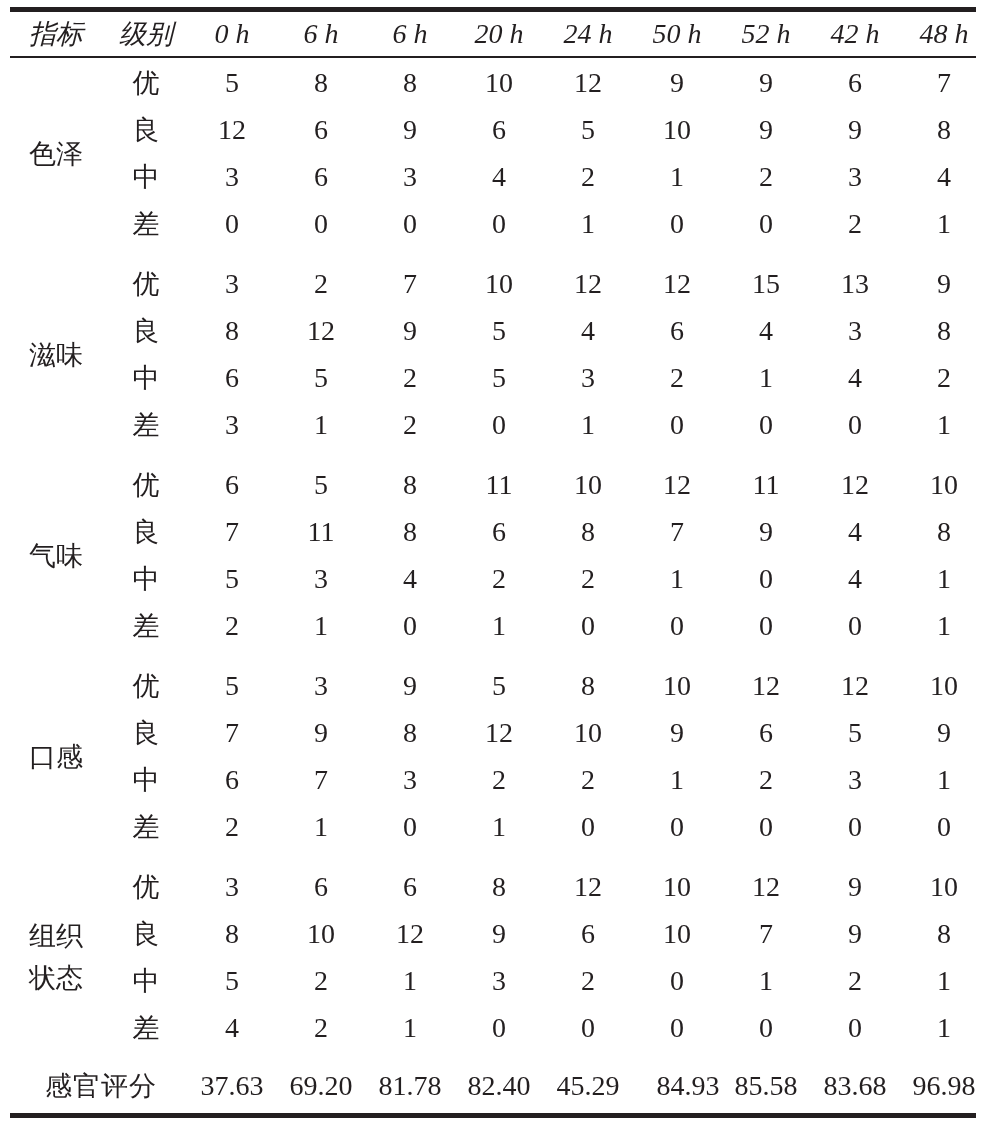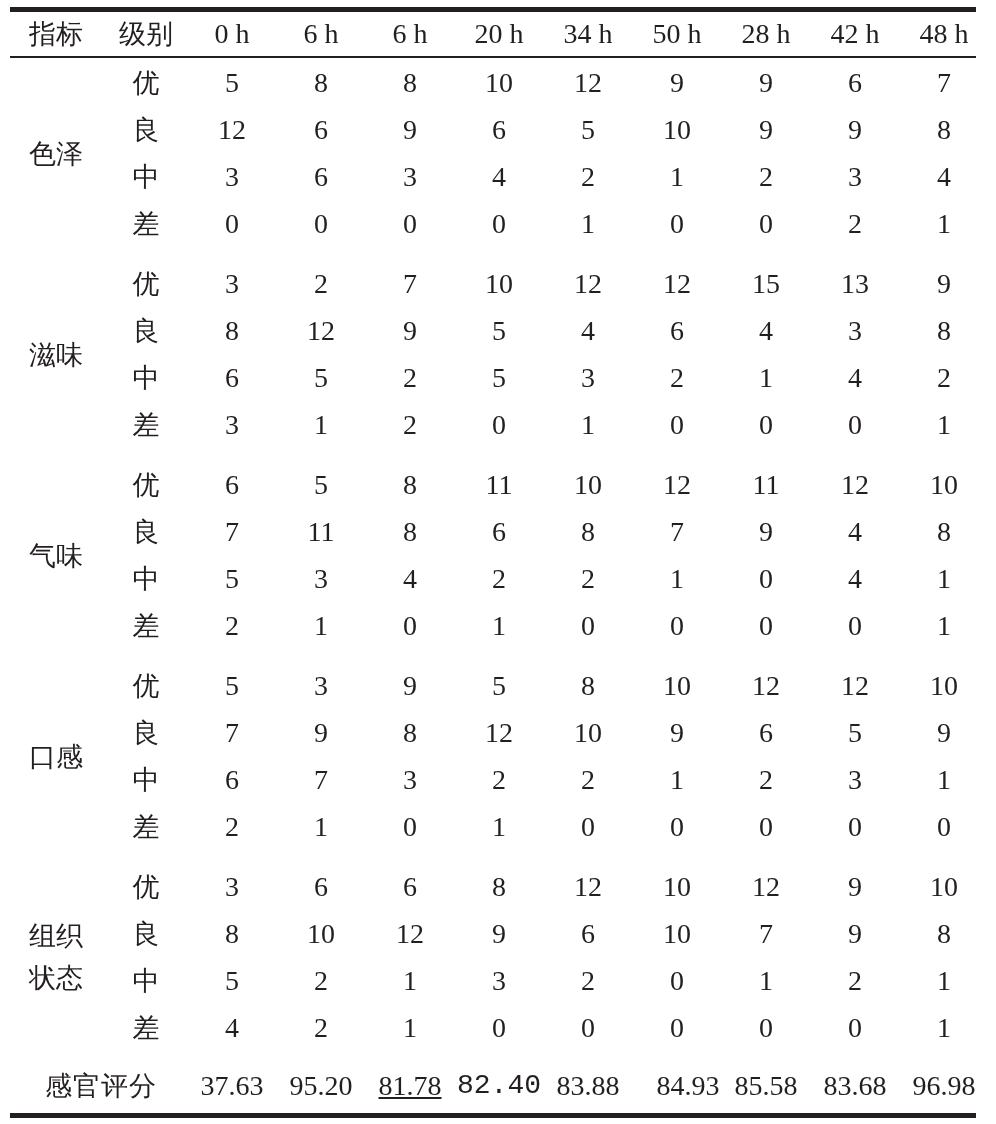--- a/index.html
+++ b/index.html
@@ -4,39 +4,39 @@
 <style>
   html, body { margin: 0; padding: 0; background: #ffffff; }
   body { width: 996px; height: 1124px; position: relative; overflow: hidden;
          font-family: "Liberation Serif", "DejaVu Serif", serif; color: #231f20; }
   .rule { position: absolute; left: 10px; width: 966px; background: #231f20; }
   .rule-top { top: 7px; height: 5px; }
   .rule-mid { top: 56px; height: 2px; }
   .rule-bot { top: 1113px; height: 5px; }
   .cell { position: absolute; text-align: center; font-size: 28px; line-height: 40px; height: 40px; white-space: nowrap; }
   .cjk { font-family: "DejaVu Sans", "Liberation Sans", sans-serif; font-weight: 300; font-size: 27px; }
-  .hdr { top: 14px; }
+  .hdr { top: 14px; font-style: italic; }
 </style>
 </head>
 <body>
 
 <div id="table">
   <div class="rule rule-top"></div>
   <div class="rule rule-mid"></div>
   <div class="rule rule-bot"></div>
   <div id="header-row">
       <div class="cell hdr cjk" style="left: 12px; width: 88px; top: 14px;">指标</div>
       <div class="cell hdr cjk" style="left: 102px; width: 88px; top: 14px;">级别</div>
       <div class="cell hdr" style="left: 188px; width: 88px; top: 14px;">0 h</div>
       <div class="cell hdr" style="left: 277px; width: 88px; top: 14px;">6 h</div>
       <div class="cell hdr" style="left: 366px; width: 88px; top: 14px;">6 h</div>
       <div class="cell hdr" style="left: 455px; width: 88px; top: 14px;">20 h</div>
-      <div class="cell hdr" style="left: 544px; width: 88px; top: 14px;">34 h</div>
+      <div class="cell hdr" style="left: 544px; width: 88px; top: 14px;">24 h</div>
       <div class="cell hdr" style="left: 633px; width: 88px; top: 14px;">50 h</div>
-      <div class="cell hdr" style="left: 722px; width: 88px; top: 14px;">28 h</div>
+      <div class="cell hdr" style="left: 722px; width: 88px; top: 14px;">52 h</div>
       <div class="cell hdr" style="left: 811px; width: 88px; top: 14px;">42 h</div>
       <div class="cell hdr" style="left: 900px; width: 88px; top: 14px;">48 h</div>
     </div>
   <div id="body-rows">
       <div>
         <div class="cell cjk" style="left: 12px; width: 88px; top: 133.5px;">色泽</div>
         <div>
           <div class="cell cjk" style="left: 102px; width: 88px; top: 63px;">优</div>
           <div class="cell" style="left: 188px; width: 88px; top: 63px;">5</div>
           <div class="cell" style="left: 277px; width: 88px; top: 63px;">8</div>
@@ -287,22 +287,22 @@
           <div class="cell" style="left: 633px; width: 88px; top: 1008px;">0</div>
           <div class="cell" style="left: 722px; width: 88px; top: 1008px;">0</div>
           <div class="cell" style="left: 811px; width: 88px; top: 1008px;">0</div>
           <div class="cell" style="left: 900px; width: 88px; top: 1008px;">1</div>
         </div>
       </div>
     </div>
   <div id="score-row">
       <div class="cell cjk" style="left: 31px; width: 140px; top: 1066px; letter-spacing: 1px;">感官评分</div>
       <div class="cell" style="left: 188px; width: 88px; top: 1066px;">37.63</div>
-      <div class="cell" style="left: 277px; width: 88px; top: 1066px;">95.20</div>
-      <div class="cell" style="left: 366px; width: 88px; top: 1066px; text-decoration: underline;">81.78</div>
-      <div class="cell" style="left: 455px; width: 88px; top: 1066px; font-family: Liberation Mono, monospace;">82.40</div>
-      <div class="cell" style="left: 544px; width: 88px; top: 1066px;">83.88</div>
+      <div class="cell" style="left: 277px; width: 88px; top: 1066px;">69.20</div>
+      <div class="cell" style="left: 366px; width: 88px; top: 1066px;">81.78</div>
+      <div class="cell" style="left: 455px; width: 88px; top: 1066px;">82.40</div>
+      <div class="cell" style="left: 544px; width: 88px; top: 1066px;">45.29</div>
       <div class="cell" style="left: 644px; width: 88px; top: 1066px;">84.93</div>
       <div class="cell" style="left: 722px; width: 88px; top: 1066px;">85.58</div>
       <div class="cell" style="left: 811px; width: 88px; top: 1066px;">83.68</div>
       <div class="cell" style="left: 900px; width: 88px; top: 1066px;">96.98</div>
     </div>
 </div>
 
 </body></html>

